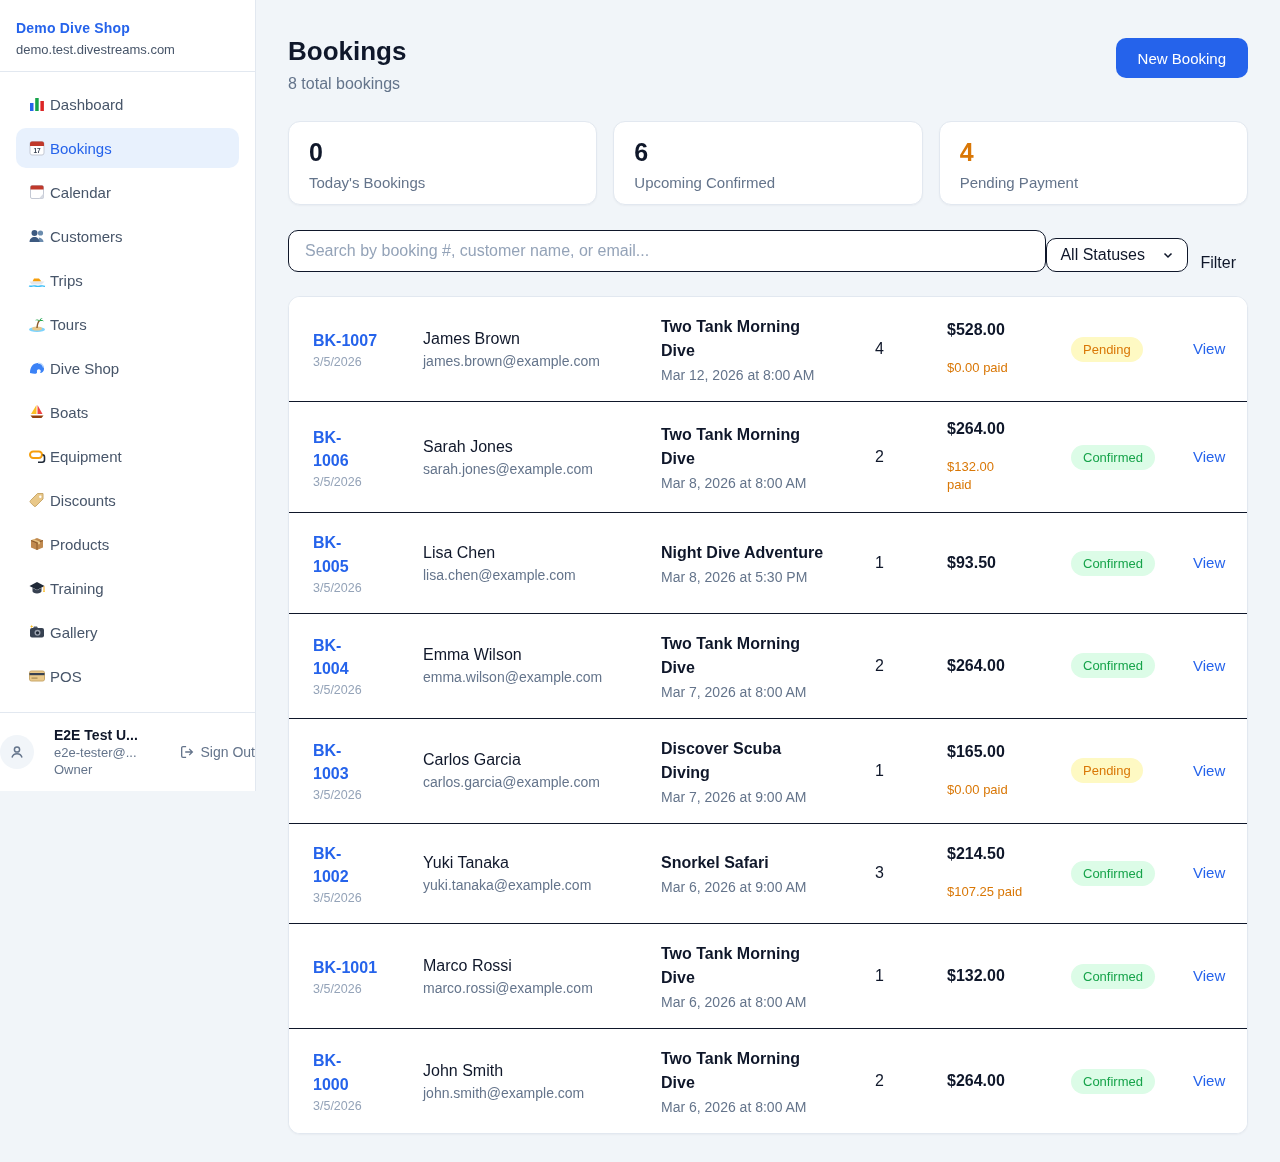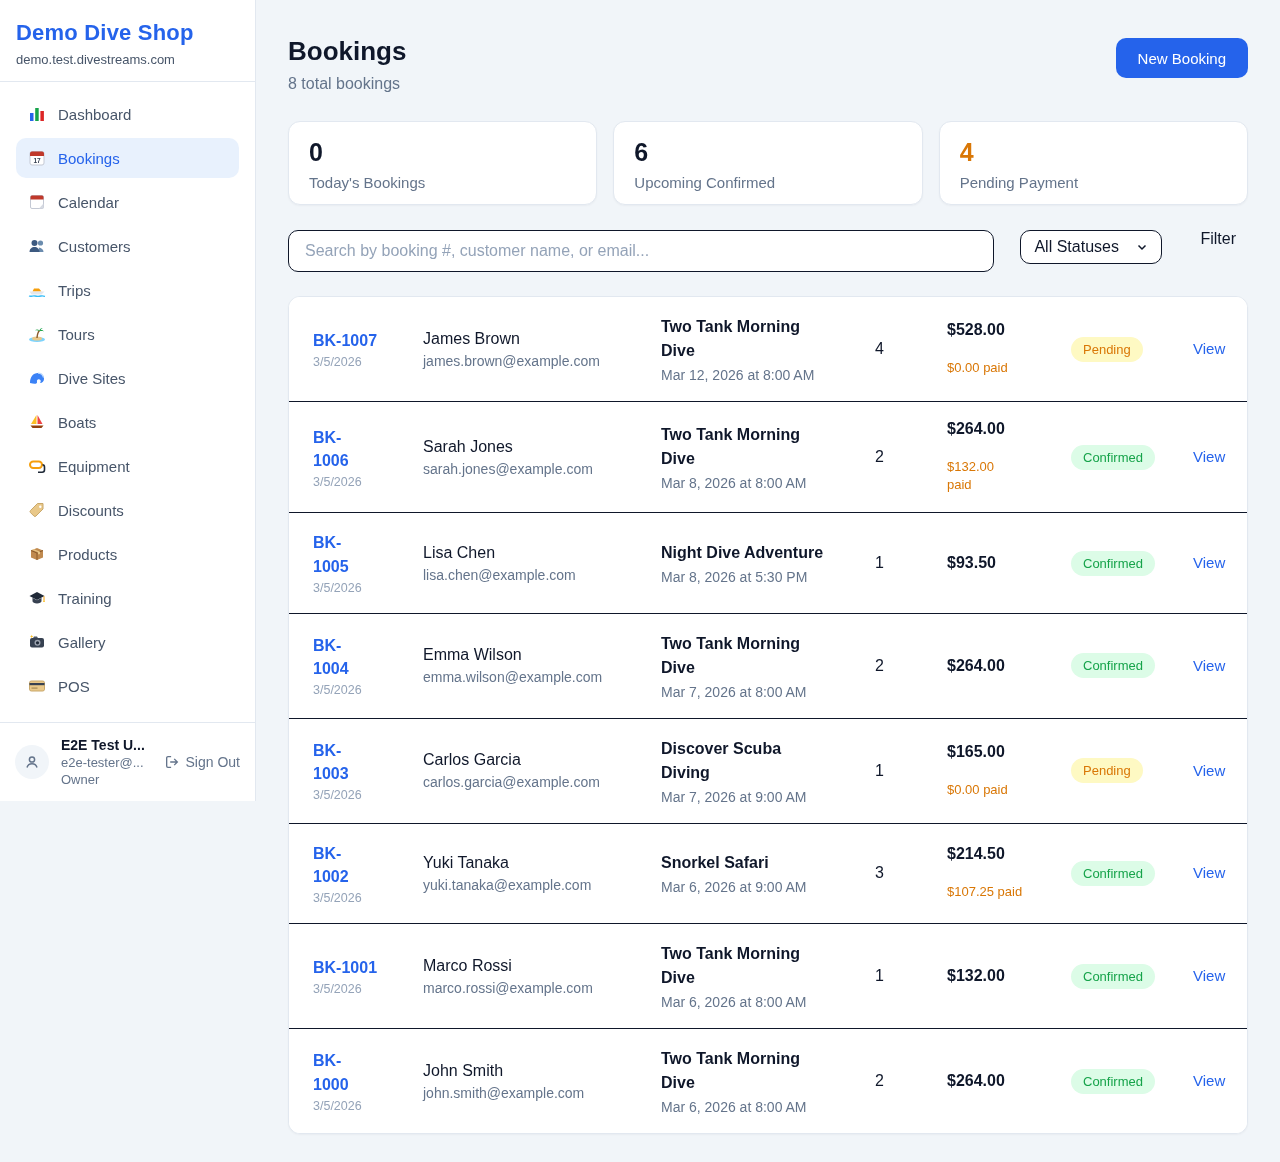--- a/index.html
+++ b/index.html
@@ -12,35 +12,35 @@
   }
   .app { display:flex; align-items:flex-start; width:1280px; }
 
   
   .sidebar {
     width:256px; background:#fff;
     border-right:1px solid #e2e8f0;
     flex-shrink:0;
   }
   .side-header { padding:20px 16px 14px; border-bottom:1px solid #e2e8f0; }
-  .shop-title { font-size:22px; font-weight:700; color:#2563eb; letter-spacing:.2px; }
+  .shop-title { font-size:14px; font-weight:700; color:#2563eb; letter-spacing:.2px; }
   .shop-domain { font-size:13px; color:#475569; margin-top:6px; }
   .nav { padding:12px 16px; }
   .nav-item {
-    display:flex; align-items:center; gap:12px;
+    display:flex; align-items:center; gap:4px;
     height:40px; padding:0 12px; margin-bottom:4px;
     border-radius:10px; font-size:15px; color:#475569;
     cursor:pointer; white-space:nowrap;
   }
   .nav-item.active { background:#e8f1fd; color:#2563eb; font-weight:500; }
   .nav-icon { width:18px; height:18px; flex-shrink:0; display:inline-flex; }
   .nav-icon svg { width:18px; height:18px; }
   .side-footer {
-    border-top:1px solid #e2e8f0; padding:14px 15px;
-    display:flex; align-items:center; gap:12px;
+    border-top:1px solid #e2e8f0; padding:14px 0;
+    display:flex; align-items:center; gap:20px;
   }
   .avatar {
     width:34px; height:34px; border-radius:50%;
     background:#f1f5f9; display:flex; align-items:center; justify-content:center;
     flex-shrink:0;
   }
   .user-info { flex:1; min-width:0; }
   .user-name { font-size:14px; font-weight:700; color:#0f172a; white-space:nowrap; }
   .user-email, .user-role { font-size:13px; color:#64748b; margin-top:2px; white-space:nowrap; }
   .signout {
@@ -62,21 +62,21 @@
 
   .stats { display:flex; gap:16px; margin-top:28px; }
   .stat-card {
     flex:1; background:#fff; border:1px solid #e2e8f0; border-radius:12px;
     padding:18px 20px; height:84px; box-shadow:0 1px 2px rgba(15,23,42,.04);
   }
   .stat-value { font-size:25px; font-weight:700; line-height:1; color:#0f172a; }
   .stat-value.orange { color:#d97706; }
   .stat-label { font-size:15px; color:#64748b; margin-top:9px; }
 
-  .controls { display:flex; align-items:flex-start; gap:26px; margin-top:25px; }
+  .controls { display:flex; align-items:flex-end; gap:0; margin-top:25px; }
   .search-input {
     flex:1; height:42px; border:1px solid #0f172a; border-radius:10px;
     padding:0 16px; font-size:16px; font-family:inherit; background:#fff; color:#0f172a;
   }
   .search-input::placeholder { color:#94a3b8; }
   .status-select {
     width:142px; height:34px; border:1px solid #0f172a; border-radius:10px;
     background:#fff; display:flex; align-items:center; justify-content:space-between;
     padding:0 13px; font-size:16px; color:#0f172a; cursor:pointer; flex-shrink:0;
   }
@@ -196,21 +196,21 @@
           </span>
         <span>Tours</span>
       </div>
       <div class="nav-item">
         <span class="nav-icon">
             <svg viewBox="0 0 18 18">
               <path d="M2 14c0-6 3-10 8-10 4 0 6 3 6 6 0 2-1.5 4-4 4 1-1 1.2-3-.5-3.5-1.5-.5-3 .5-2.5 2.5.4 1.8-2 2.5-7 1z" fill="#3b82f6"></path>
               <path d="M10 4.2c3 0 5 2 5.4 4.3" stroke="#bfdbfe" stroke-width="1.2" fill="none"></path>
             </svg>
           </span>
-        <span>Dive Sites</span>
+        <span>Dive Shop</span>
       </div>
       <div class="nav-item">
         <span class="nav-icon">
             <svg viewBox="0 0 18 18">
               <path d="M8.5 2v9H3z" fill="#fbbf24"></path>
               <path d="M9.5 2l5 9h-5z" fill="#ef4444"></path>
               <path d="M2.5 12.5h13L13.5 15h-9z" fill="#92400e"></path>
             </svg>
           </span>
         <span>Boats</span>

